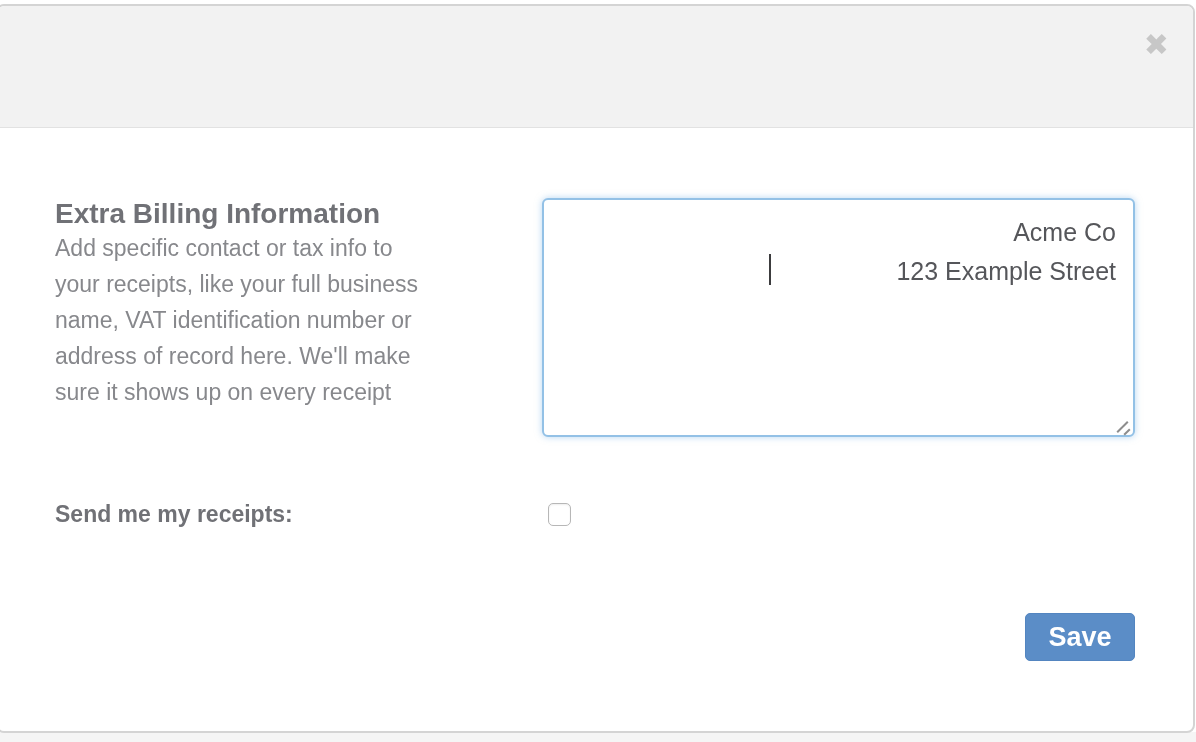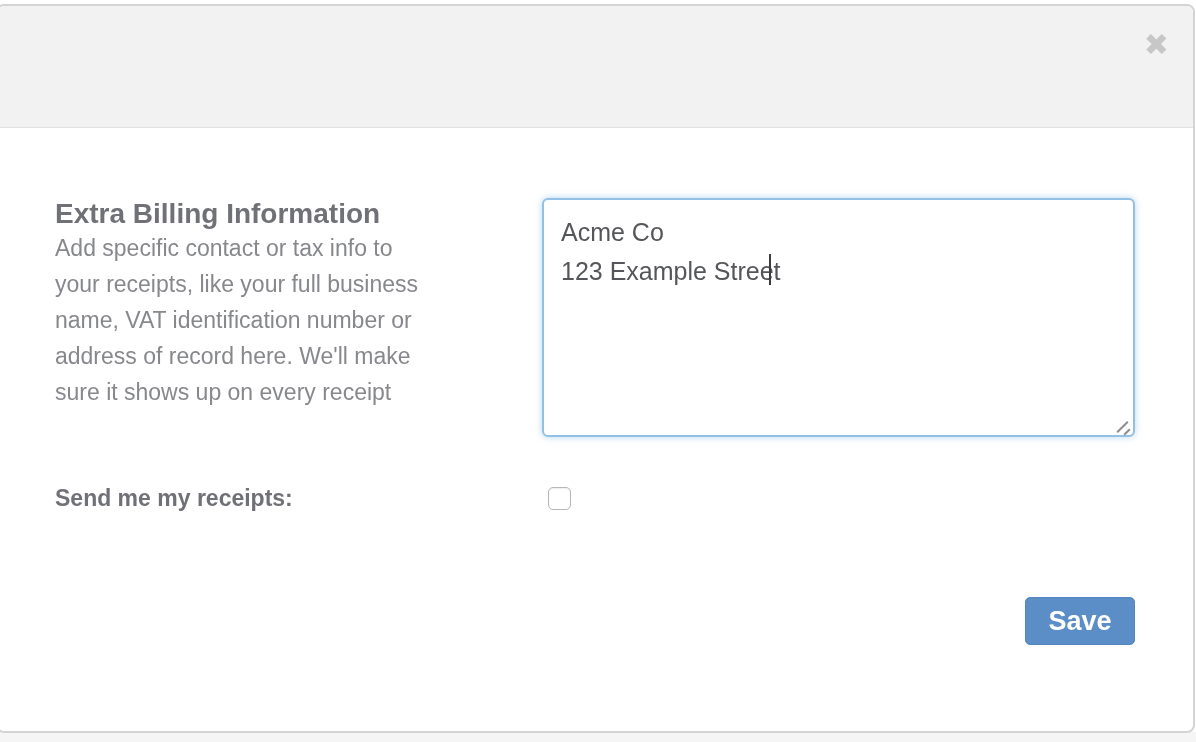--- a/index.html
+++ b/index.html
@@ -81,20 +81,21 @@
     box-shadow: 0 0 7px rgba(125, 180, 230, 0.55);
     padding: 13px 17px;
     font-family: "Liberation Sans", "DejaVu Sans", sans-serif;
     font-size: 25px;
     line-height: 39px;
     color: #55565a;
     resize: none;
     outline: none;
     background: #ffffff;
     overflow: hidden;
+    text-align: right;
   }
   .caret {
     position: absolute;
     left: 227px; top: 56px;
     width: 2px; height: 31px;
     background: #3c3c3e;
     pointer-events: none;
   }
   .resize-grip {
     position: absolute;
@@ -107,21 +108,21 @@
     height: 2px;
     background: #8d8d8d;
     transform: rotate(-45deg);
   }
   .resize-grip .g1 { width: 15px; right: 1px; bottom: 8px; }
   .resize-grip .g2 { width: 8px;  right: 0px; bottom: 3px; }
 
   .row-2 {
     display: flex;
     align-items: center;
-    margin-top: 44px;
+    margin-top: 60px;
   }
   .row-2 .left-col .field-label { margin-bottom: 0; font-size: 23px; }
   .checkbox-wrap { margin-left: 61px; }
   .receipts-checkbox {
     appearance: none;
     -webkit-appearance: none;
     width: 23px; height: 23px;
     border: 1px solid #b7b7b7;
     border-radius: 5px;
     background: #ffffff;

